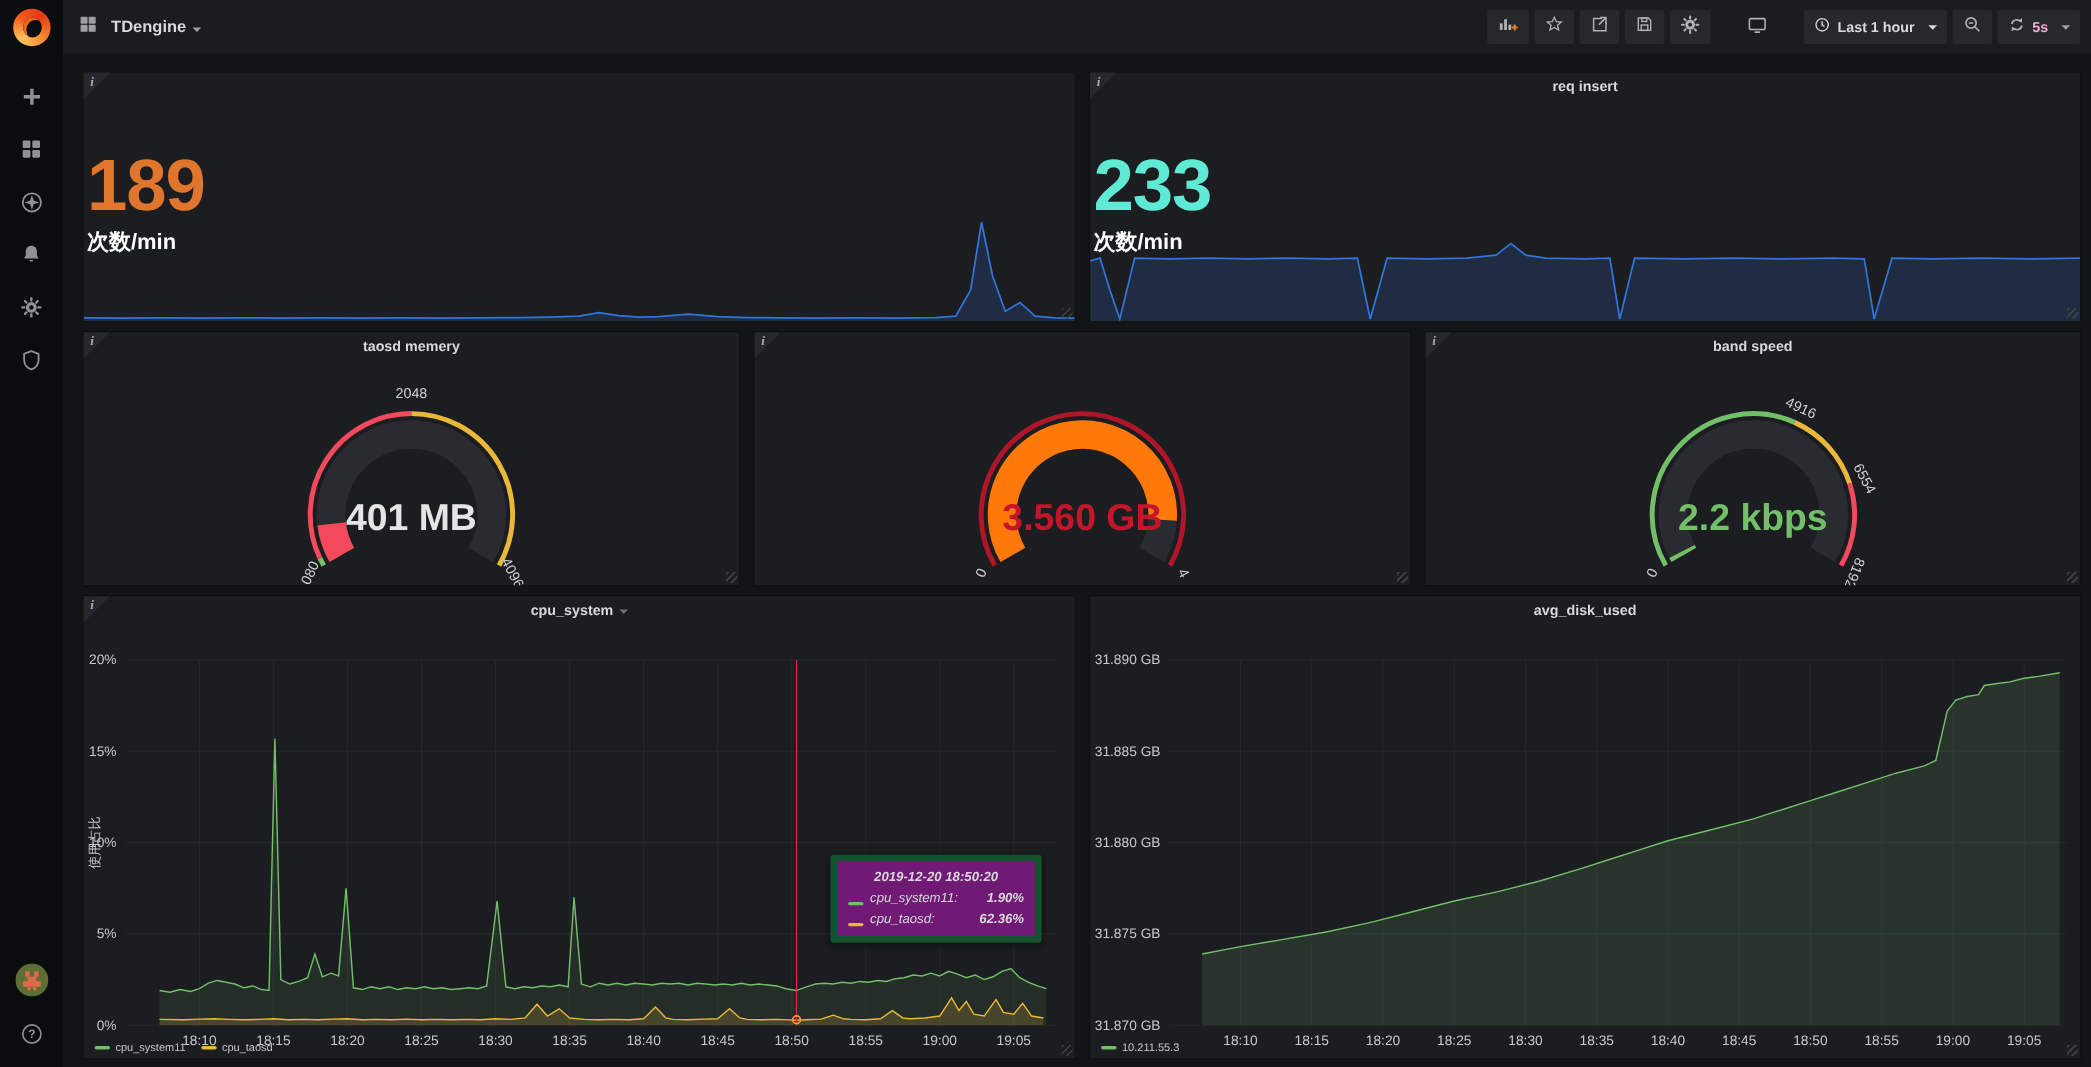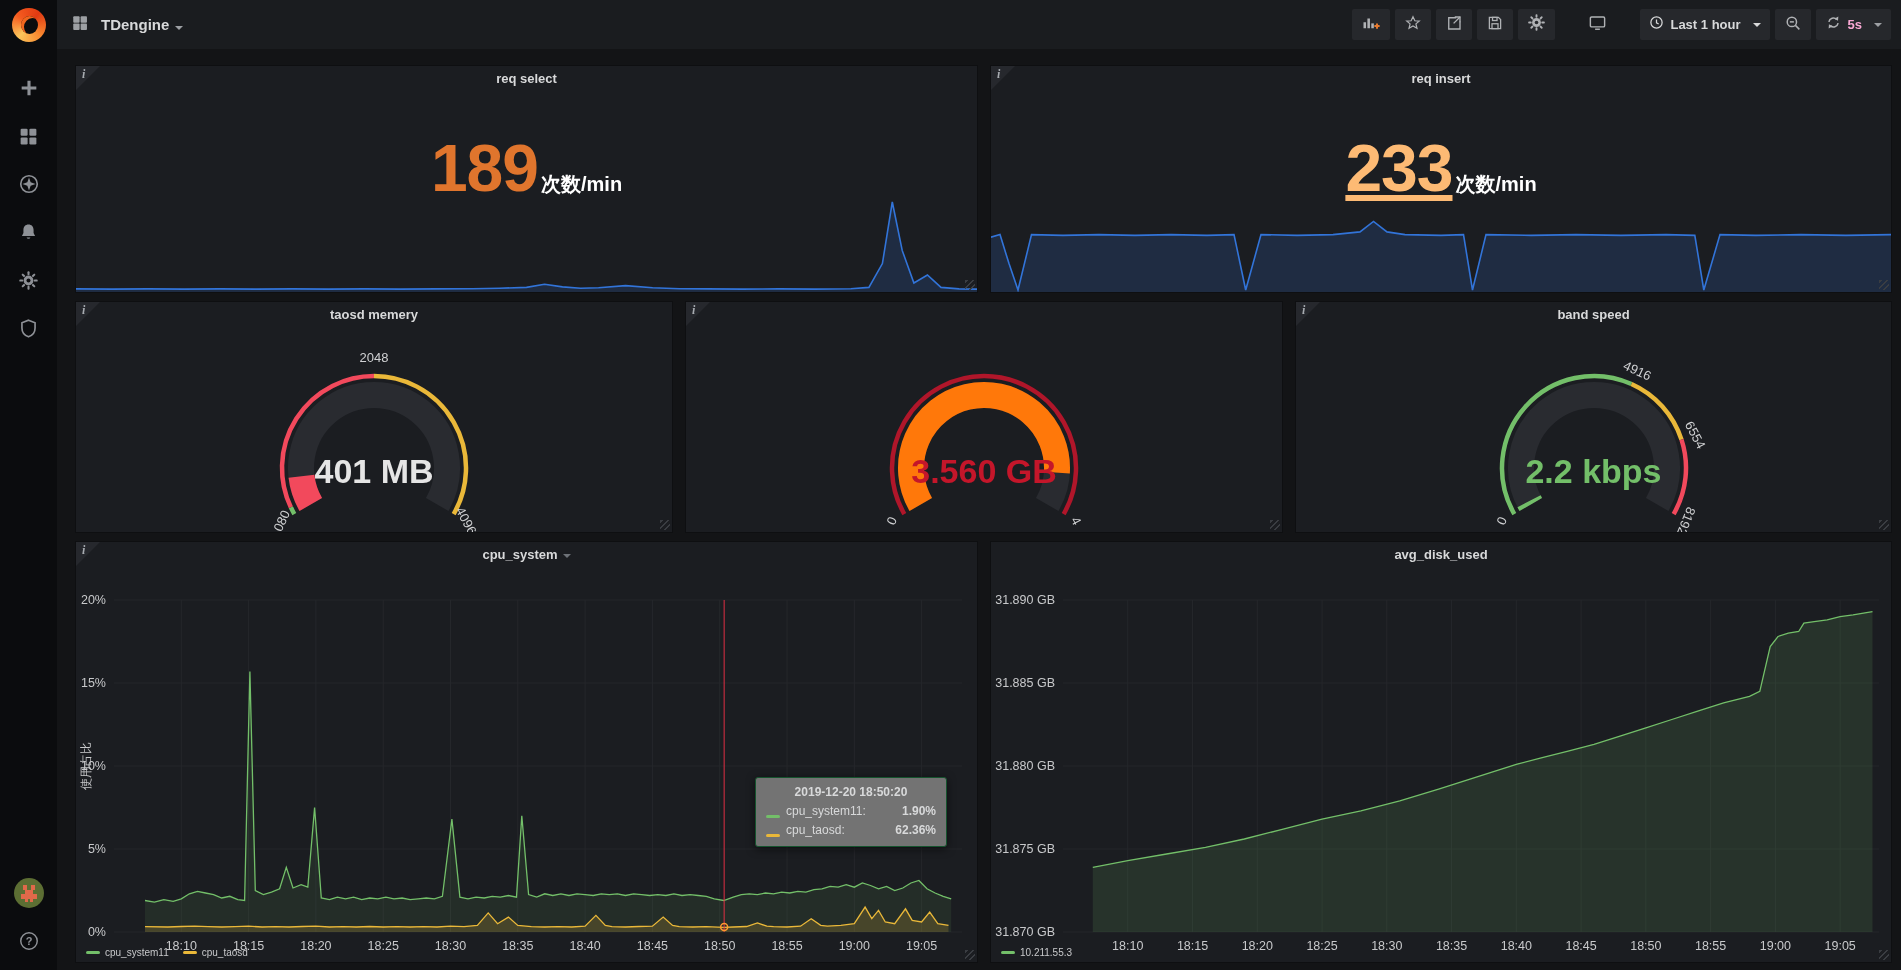--- a/index.html
+++ b/index.html
@@ -42,40 +42,40 @@
                  border-top:4px solid #6e7278; display:inline-block; margin-left:5px; vertical-align:middle;}
   .icorner { position:absolute; top:0; left:0; width:0; height:0;
              border-top:24px solid #26282d; border-right:24px solid transparent; z-index:2; cursor:pointer; }
   .ichar { position:absolute; top:1px; left:6px; z-index:2; font-family:"Liberation Serif",serif;
            font-style:italic; font-weight:bold; font-size:12px; color:#a7abb0; pointer-events:none; }
   .rcorner { position:absolute; right:2px; bottom:2px; width:10px; height:10px; cursor:nwse-resize;
              background:repeating-linear-gradient(-45deg,transparent 0 3px,#3a3d42 3px 4.5px); }
 
   
   .statwrap { position:absolute; top:64px; left:0; right:0; display:flex; justify-content:center;
-              align-items:baseline; z-index:1; }
+              align-items:baseline; z-index:1;flex-direction:column; }
   .bigv { font-size:66px; font-weight:bold; letter-spacing:-1px; }
   .bigu { font-size:20px; font-weight:bold; color:#ffffff; margin-left:3px; }
   .spark { position:absolute; left:0; bottom:0; }
 
   
   .gauge-svg { position:absolute; top:24px; left:50%; transform:translateX(-50%); }
   .gvalue { position:absolute; top:150px; left:0; right:0; text-align:center;
             font-size:34px; font-weight:bold; z-index:1; }
 
   
   .graph-svg { position:absolute; left:0; top:0; }
   .legend { position:absolute; left:10px; bottom:4px; display:flex; gap:14px; align-items:center; z-index:2; }
   .litem { display:flex; align-items:center; gap:5px; font-size:10px; color:#c8c9cb; cursor:pointer; }
   .ldash { width:14px; height:3px; border-radius:2px; }
 
   
-  .tooltip { position:absolute; left:755px; top:777px; width:192px; background:#737373;
-             border:1px solid #14532d; border-radius:3px; padding:7px 10px 9px; z-index:20;
-             box-shadow:0 2px 8px rgba(0,0,0,.55); }
+  .tooltip { position:absolute; left:755px; top:777px; width:192px; background:#701a75;
+             border:6px solid #14532d; border-radius:3px; padding:7px 10px 9px; z-index:20;
+             box-shadow:0 2px 8px rgba(0,0,0,.55);font-style:italic; }
   .tt-head { font-size:12px; font-weight:bold; text-align:center; color:#d8d9da; }
   .tt-row { display:flex; justify-content:space-between; align-items:center; margin-top:5px; font-size:12px; }
   .tt-left { display:flex; align-items:flex-end; gap:6px; }
   .tt-val { font-weight:bold; }
 </style>
 </head>
 <body>
 
 <div class="sidebar">
   <div class="logo-wrap">
@@ -276,38 +276,37 @@
       </span>
       <span class="refresh-lbl">5s</span>
       <span class="caret"></span>
     </div>
   </div>
 </div>
 
 <div class="panel" style="left:75px;top:65px;width:903px;height:228px">
   <div class="icorner"></div>
     <div class="ichar">i</div>
-  <div class="ptitle">req select</div>
   <div class="statwrap">
     <span class="bigv" style="color: rgb(224, 117, 45);">189</span>
     <span class="bigu">次数/min</span>
   </div>
   <svg class="spark" id="spark-select" width="901" height="92">
       <path d="M0.0,88.9 L36.0,89.1 L72.1,88.9 L108.1,89.1 L144.2,88.9 L180.2,89.1 L216.2,88.9 L252.3,89.1 L288.3,88.9 L324.4,89.1 L360.4,88.9 L396.4,88.7 L423.5,88.2 L450.5,87.4 L468.5,84.3 L486.5,86.9 L504.6,88.2 L522.6,87.8 L549.6,85.6 L576.6,87.8 L603.7,88.7 L630.7,88.9 L666.7,89.1 L702.8,88.9 L738.8,89.1 L774.9,88.7 L792.9,87.4 L806.4,63.6 L816.3,2.0 L826.2,50.4 L837.9,83.0 L851.4,75.0 L865.0,87.4 L883.0,88.9 L901.0,89.1 L901,92 L0,92 Z" fill="rgba(50,116,217,0.18)" stroke="none"></path>
       <path d="M0.0,88.9 L36.0,89.1 L72.1,88.9 L108.1,89.1 L144.2,88.9 L180.2,89.1 L216.2,88.9 L252.3,89.1 L288.3,88.9 L324.4,89.1 L360.4,88.9 L396.4,88.7 L423.5,88.2 L450.5,87.4 L468.5,84.3 L486.5,86.9 L504.6,88.2 L522.6,87.8 L549.6,85.6 L576.6,87.8 L603.7,88.7 L630.7,88.9 L666.7,89.1 L702.8,88.9 L738.8,89.1 L774.9,88.7 L792.9,87.4 L806.4,63.6 L816.3,2.0 L826.2,50.4 L837.9,83.0 L851.4,75.0 L865.0,87.4 L883.0,88.9 L901.0,89.1" fill="none" stroke="#3274d9" stroke-width="1.6"></path>
     </svg>
   <div class="rcorner"></div>
 </div>
 
 <div class="panel" style="left:990px;top:65px;width:902px;height:228px">
   <div class="icorner"></div>
     <div class="ichar">i</div>
   <div class="ptitle">req insert</div>
   <div class="statwrap">
-    <span class="bigv" style="color: #fdba74; text-decoration: underline;">233</span>
+    <span class="bigv" style="color: #5eead4;">233</span>
     <span class="bigu">次数/min</span>
   </div>
   <svg class="spark" id="spark-insert" width="900" height="92">
       <path d="M0.0,37.2 L9.0,34.6 L18.0,63.6 L27.0,90.0 L40.5,34.6 L72.0,35.4 L108.0,34.6 L144.0,35.4 L180.0,34.6 L216.0,35.4 L243.0,34.6 L254.7,90.0 L270.0,34.6 L306.0,35.4 L342.0,34.6 L369.0,31.9 L382.5,21.4 L396.0,31.9 L414.0,34.6 L450.0,35.4 L472.5,34.6 L481.5,90.0 L495.0,34.6 L540.0,35.4 L585.0,34.6 L630.0,35.4 L675.0,34.6 L703.8,35.4 L712.8,90.0 L729.0,34.6 L765.0,35.4 L810.0,34.6 L855.0,35.4 L900.0,34.6 L900,92 L0,92 Z" fill="rgba(50,116,217,0.18)" stroke="none"></path>
       <path d="M0.0,37.2 L9.0,34.6 L18.0,63.6 L27.0,90.0 L40.5,34.6 L72.0,35.4 L108.0,34.6 L144.0,35.4 L180.0,34.6 L216.0,35.4 L243.0,34.6 L254.7,90.0 L270.0,34.6 L306.0,35.4 L342.0,34.6 L369.0,31.9 L382.5,21.4 L396.0,31.9 L414.0,34.6 L450.0,35.4 L472.5,34.6 L481.5,90.0 L495.0,34.6 L540.0,35.4 L585.0,34.6 L630.0,35.4 L675.0,34.6 L703.8,35.4 L712.8,90.0 L729.0,34.6 L765.0,35.4 L810.0,34.6 L855.0,35.4 L900.0,34.6" fill="none" stroke="#3274d9" stroke-width="1.6"></path>
     </svg>
   <div class="rcorner"></div>
 </div>
 
 <div class="panel" style="left:75px;top:301px;width:598px;height:232px">

